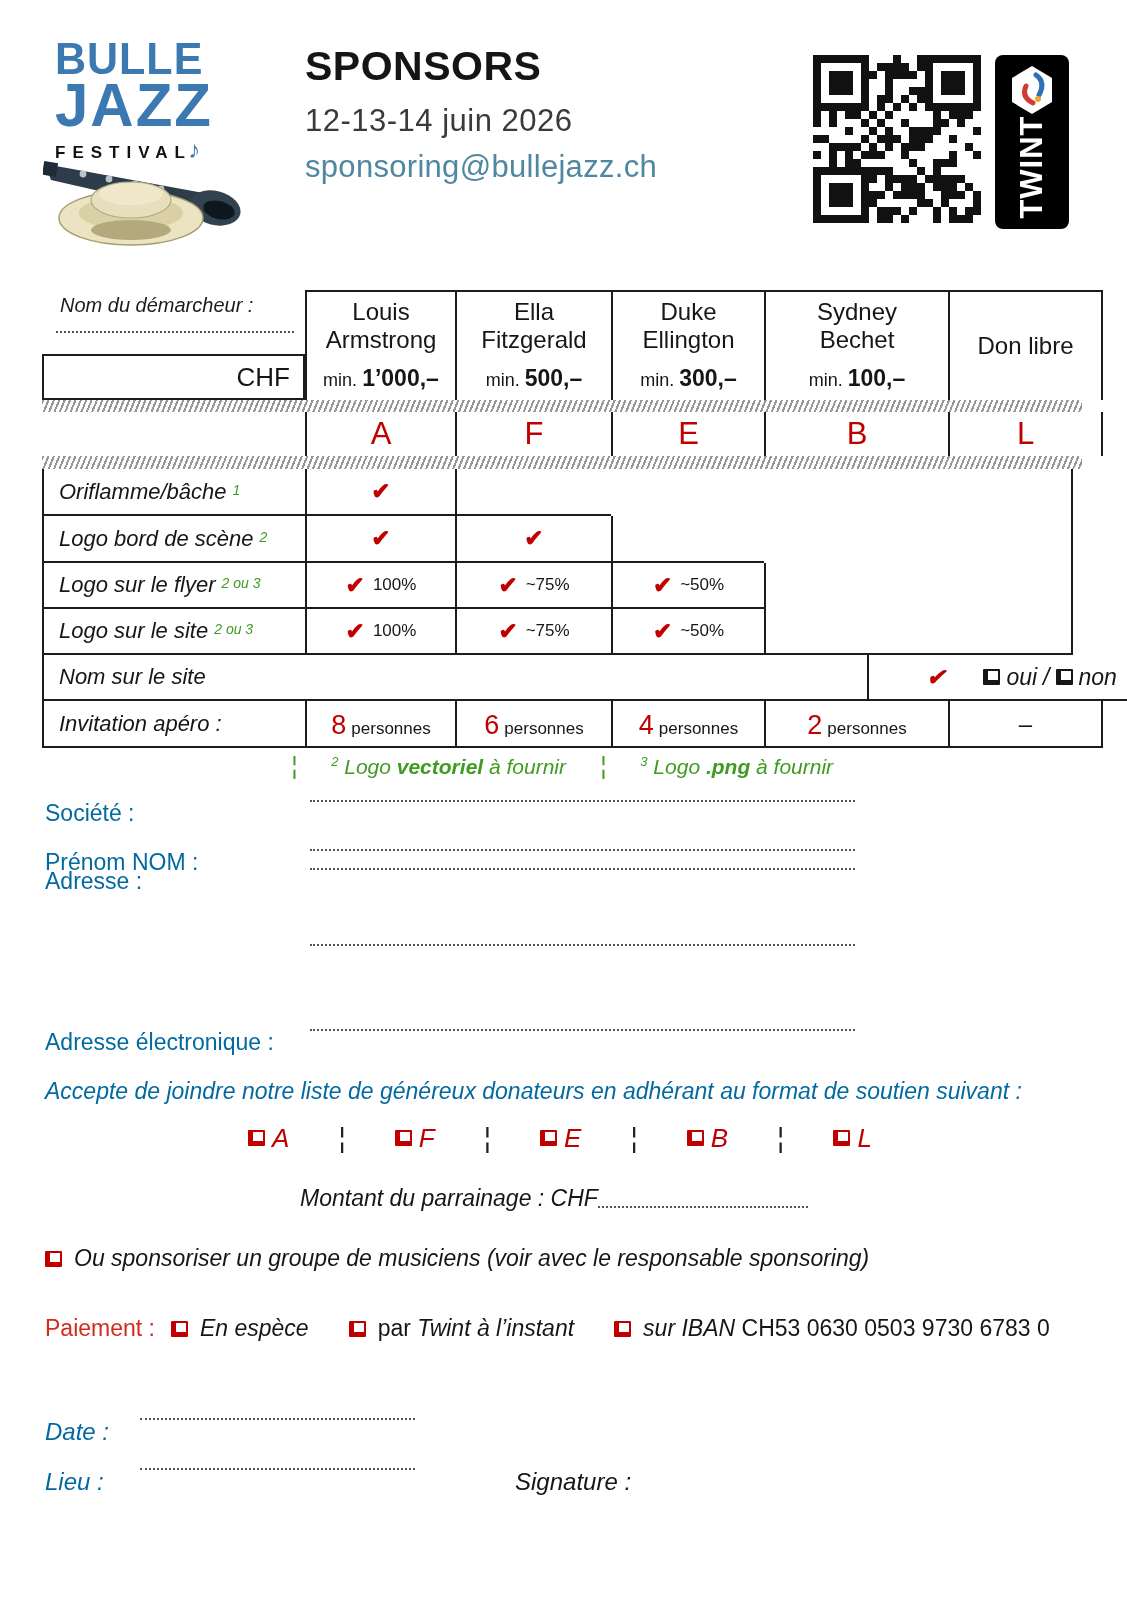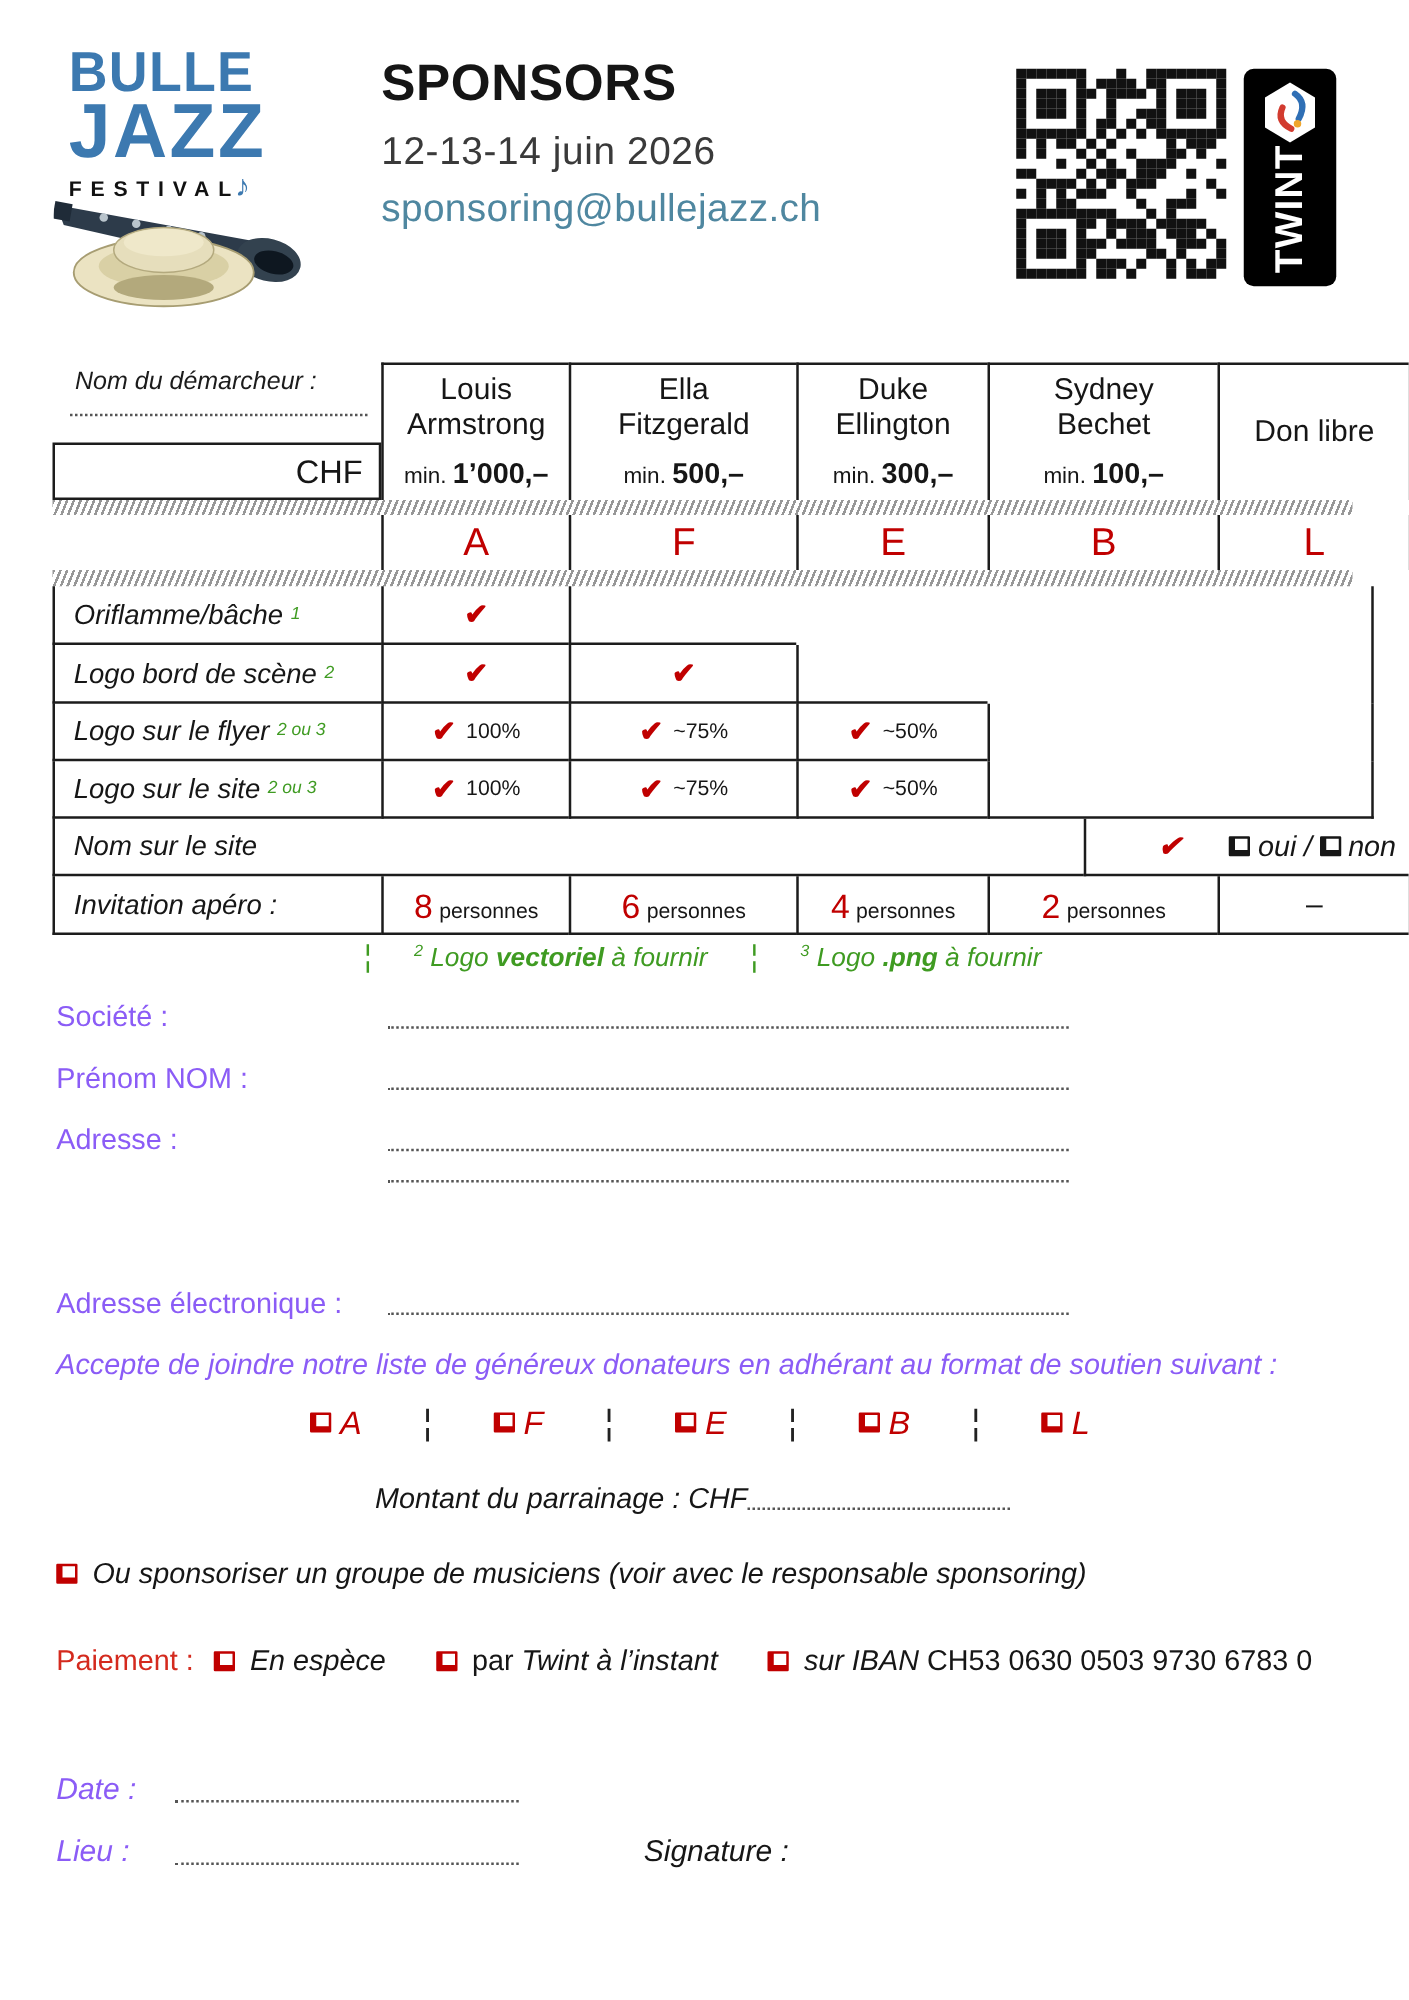--- a/index.html
+++ b/index.html
@@ -22,21 +22,21 @@
   .qr{position:absolute;left:806px;top:48px;width:182px;height:182px;}
   .twint{position:absolute;left:995px;top:55px;width:74px;height:174px;background:#000;border-radius:8px;}
   .twint-hex{position:absolute;left:14px;top:10px;}
   .twint-textwrap{position:absolute;left:0;top:56px;width:74px;height:112px;display:flex;align-items:center;justify-content:center;}
   .twint-text{transform:rotate(-90deg);white-space:nowrap;color:#fff;font-weight:700;font-size:31px;letter-spacing:1px;}
 
   
   .tbl{position:absolute;left:42px;top:290px;width:1040px;}
   .trow{display:flex;}
   .c{box-sizing:border-box;flex:0 0 auto;}
-  .w0{width:263px}.w1{width:150px}.w2{width:182px}.w3{width:153px}.w4{width:184px}.w5{width:155px}
+  .w0{width:263px}.w1{width:150px}.w2{width:156px}.w3{width:153px}.w4{width:184px}.w5{width:155px}
   .bl{border-left:2px solid #1c1c1c}.br{border-right:2px solid #1c1c1c}
   .bt{border-top:2px solid #1c1c1c}.bb{border-bottom:2px solid #1c1c1c}
   .hatch{height:12px;background:repeating-linear-gradient(112deg,#979797 0 2px,#ffffff 2px 5px);}
   .hdr{height:110px;}
   .hcell{display:flex;flex-direction:column;align-items:center;}
   .hnames{margin-top:6px;text-align:center;font-size:24px;line-height:1.15;color:#161616;}
   .hmin{margin-top:auto;margin-bottom:8px;font-size:18px;color:#161616;}
   .hmin b{font-size:23px;}
   .hcenter{justify-content:center;}
   .hsingle{font-size:24px;color:#161616;}
@@ -60,21 +60,21 @@
   .ouinon{display:flex;align-items:center;justify-content:center;font-style:italic;font-size:23px;color:#161616;gap:6px;}
   .cb{display:inline-block;width:17px;height:16px;box-sizing:border-box;border:2.5px solid currentColor;
       border-left-width:5px;border-bottom-width:5px;border-radius:1px;vertical-align:-2px;}
   .cb.red{color:#c00000;}
   .foot{position:absolute;left:42px;top:752px;width:1040px;display:flex;justify-content:center;align-items:baseline;gap:34px;
         font-style:italic;font-size:21px;color:#3f9b22;}
   .foot sup{font-size:13px;}
   .foot .sep{font-size:24px;}
 
   
-  .frow{position:absolute;left:45px;display:flex;align-items:flex-end;font-size:23px;color:#8b5cf6;white-space:nowrap;}
+  .frow{position:absolute;left:45px;display:flex;align-items:flex-start;font-size:23px;color:#0369a1;white-space:nowrap;}
   .flabel{width:265px;flex:0 0 auto;}
   .dots{display:inline-block;border-bottom:2px dotted #555;margin-bottom:4px;}
   .dots.grow{width:545px;}
   .accept{font-style:italic;font-size:23px;}
   .opts{position:absolute;left:248px;top:1122px;width:624px;display:flex;align-items:center;justify-content:space-between;}
   .opt{display:flex;align-items:center;gap:7px;color:#c00000;font-style:italic;font-size:26px;}
   .opt-sep{color:#222;font-size:28px;}
   .montant{position:absolute;left:300px;top:1185px;display:flex;align-items:flex-end;font-style:italic;font-size:23px;color:#161616;}
   .grp{position:absolute;left:45px;top:1245px;display:flex;align-items:center;gap:12px;font-style:italic;font-size:23px;color:#161616;}
   .pay{position:absolute;left:45px;top:1315px;display:flex;align-items:center;gap:12px;font-size:23px;color:#161616;white-space:nowrap;text-align:center;}
@@ -529,21 +529,21 @@
   </div>
 
   <div class="frow" style="top:800px">
     <span class="flabel">Société :</span>
       <span class="dots grow"></span>
   </div>
   <div class="frow" style="top:849px">
     <span class="flabel">Prénom NOM :</span>
       <span class="dots grow"></span>
   </div>
-  <div class="frow" style="top:898px">
+  <div class="frow" style="top:868px">
     <span class="flabel">Adresse :</span>
       <span class="dots grow"></span>
   </div>
   <div class="frow" style="top:944px;left:310px">
     <span class="dots grow"></span>
   </div>
   <div class="frow" style="top:1029px">
     <span class="flabel">Adresse électronique :</span>
       <span class="dots grow"></span>
   </div>

